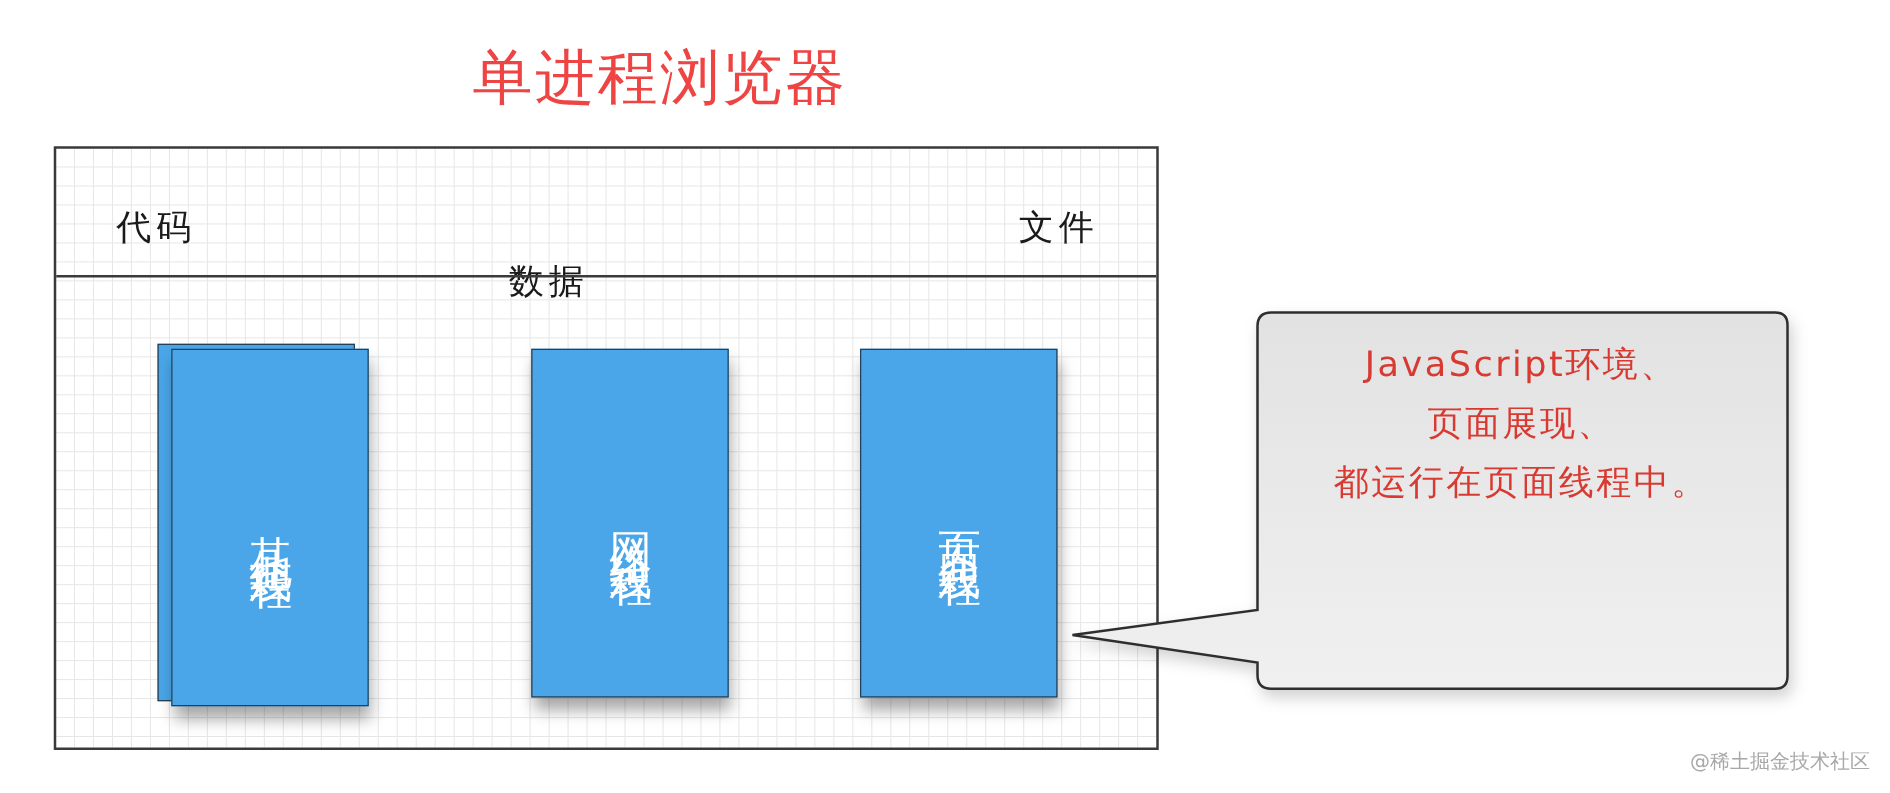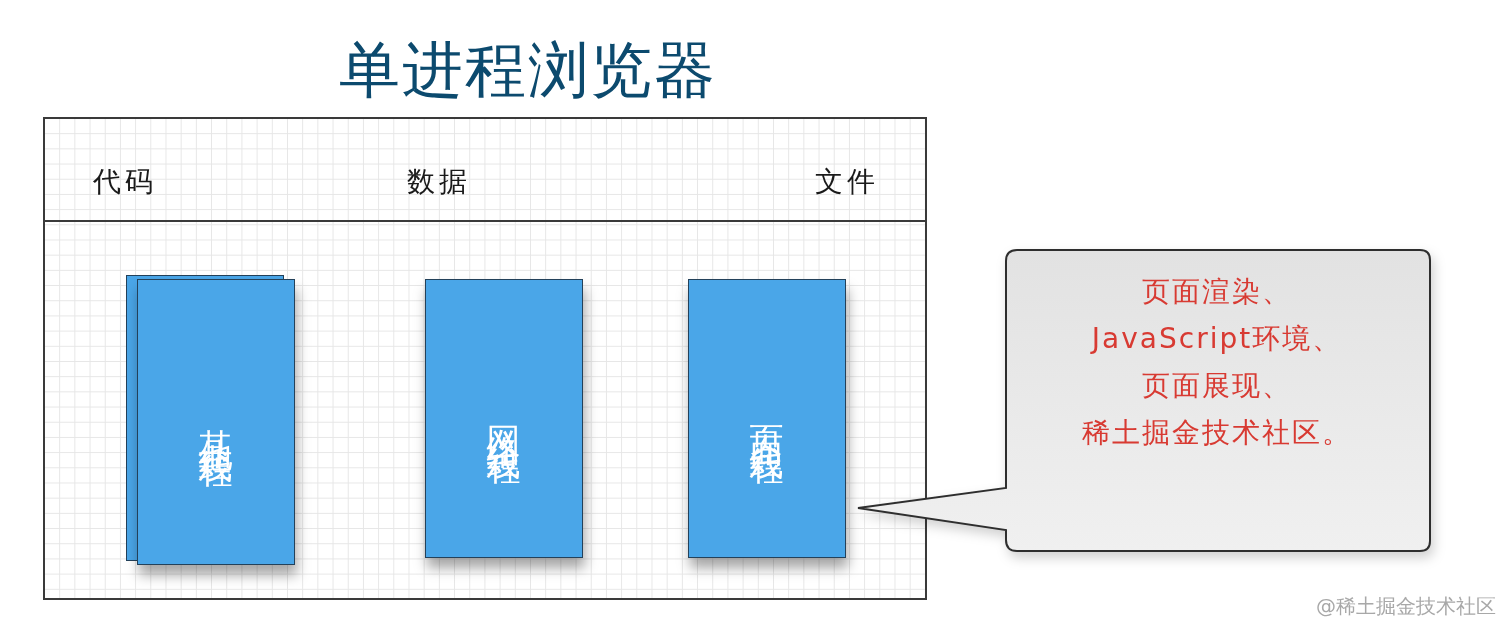--- a/index.html
+++ b/index.html
@@ -13,22 +13,22 @@
       position: relative;
       overflow: hidden;
       font-family: "DejaVu Sans", "Liberation Sans", sans-serif;
     }
     .title {
       position: absolute;
       left: 0;
       width: 1056px;
       top: 30px;
       text-align: center;
-      font-size: 61px;
-      color: #0c4a6e;
+      font-size: 48px;
+      color: #ef4444;
       letter-spacing: 2px;
       font-weight: normal;
     }
     .process-box {
       position: absolute;
       left: 43px;
       top: 117px;
       width: 880px;
       height: 479px;
       border: 2px solid #3a3a3a;
@@ -93,35 +93,35 @@
       letter-spacing: 2px;
     }
     .callout-line {
       display: block;
       white-space: nowrap;
     }
     .watermark {
       position: absolute;
       right: 16px;
       bottom: 14px;
-      font-size: 20px;
+      font-size: 16px;
       color: #a8a8a8;
     }
   </style>
 </head>
 <body>
 
 <div>
 
   <div class="title">单进程浏览器</div>
 
   <div class="process-box">
 
     <div class="resource-label" style="left:48px;text-align:right;">代码</div>
-    <div class="resource-label" style="left:362px;">数据</div>
+    <div class="resource-label" style="left:362px;margin-top:43px;">数据</div>
     <div class="resource-label" style="left:770px;">文件</div>
 
     <div class="divider"></div>
 
     <div class="thread-card back" style="left:81px; top:156px; width:158px; height:286px;"></div>
     <div class="thread-card" style="left:92px; top:160px; width:158px; height:286px;">
       <span class="card-text">其他线程</span>
     </div>
 
     <div class="thread-card" style="left:380px; top:160px; width:158px; height:279px;">
@@ -151,20 +151,19 @@
          L 1017 551
          Q 1006 551 1006 540
          L 1006 530
          L 858 508
          L 1006 488
          L 1006 261
          Q 1006 250 1017 250 Z" fill="url(#bubbleGrad)" stroke="#2f2f2f" stroke-width="2" filter="url(#bubbleShadow)"></path>
   </svg>
 
   <div class="callout-text">
-    <span class="callout-line">页面渲染、</span>
     <span class="callout-line">JavaScript环境、</span>
     <span class="callout-line">页面展现、</span>
-    <span class="callout-line">稀土掘金技术社区。</span>
+    <span class="callout-line">都运行在页面线程中。</span>
   </div>
 
   <div class="watermark">@稀土掘金技术社区</div>
 </div>
 
 </body></html>

